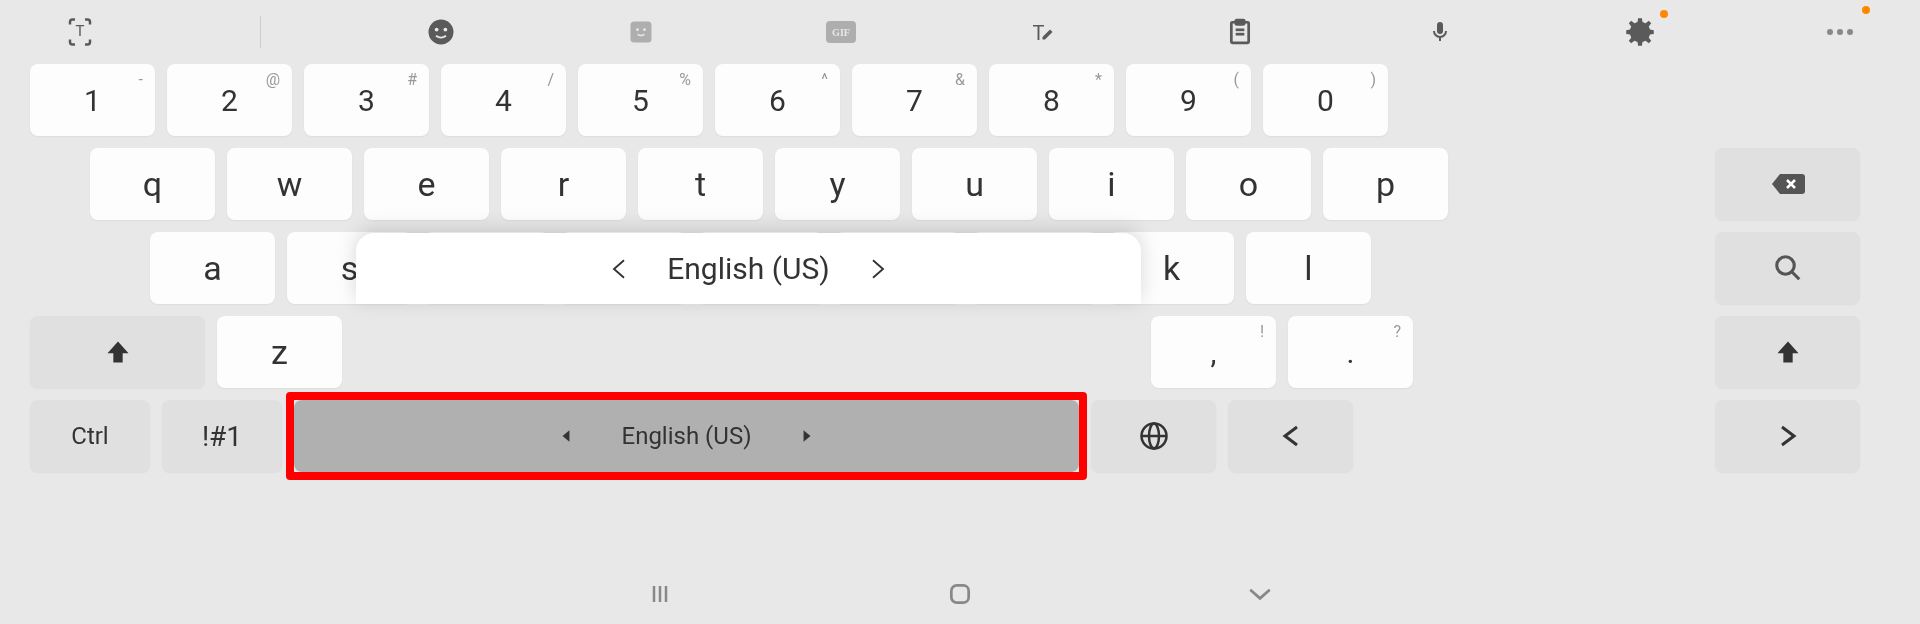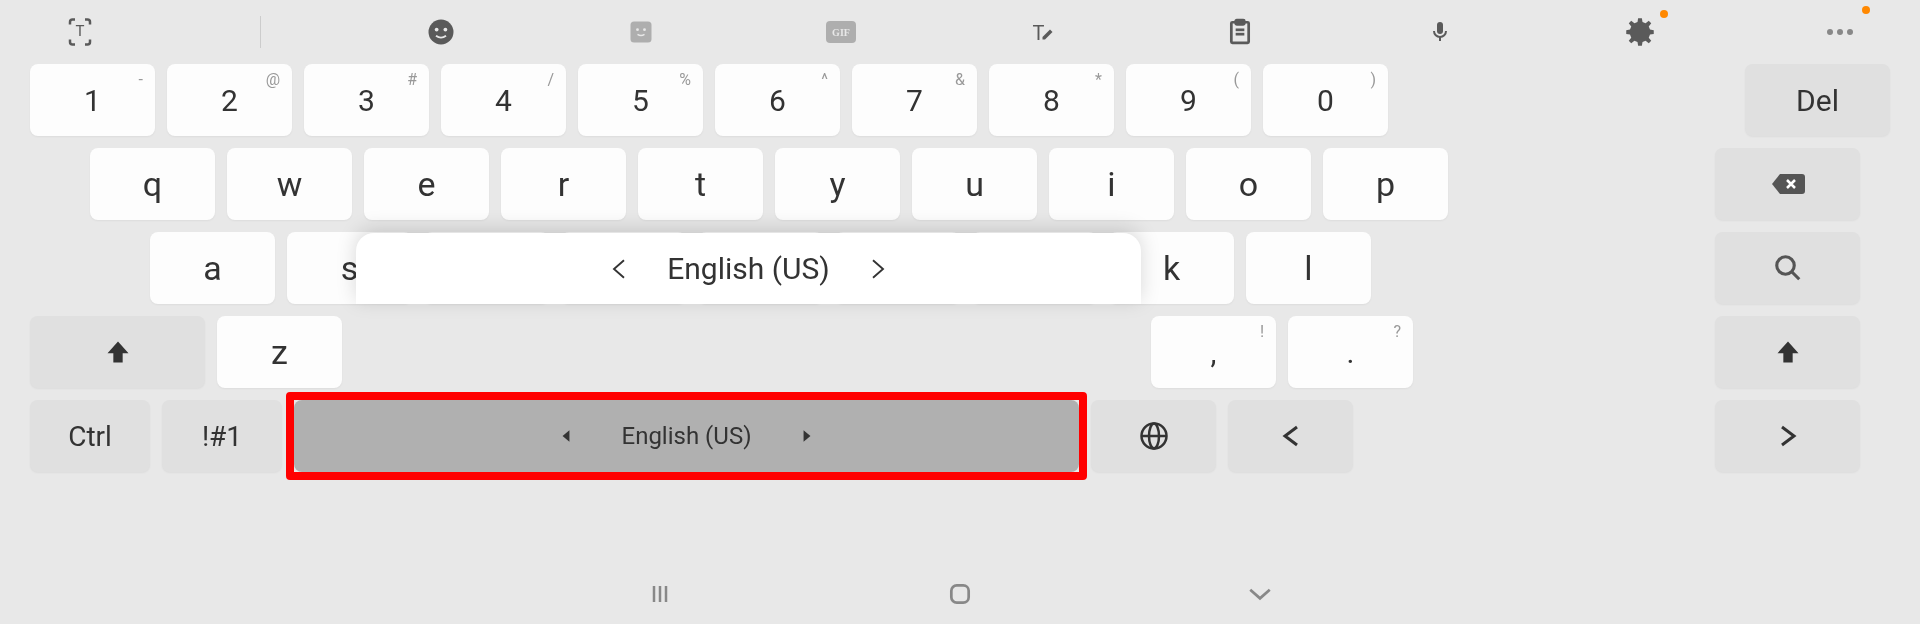--- a/index.html
+++ b/index.html
@@ -30,21 +30,21 @@
     .row3 .key { width: 125px; flex: none; }
     .row3 .search-key { width: 145px; margin-left: auto; }
     .row4 { padding-right: 30px; position: relative; }
     .row4 .shift-key { width: 175px; flex: none; }
     .row4 .key.letter { width: 125px; flex: none; }
     .row4 .key.punct { width: 125px; flex: none; }
     .row4 .shift-right { width: 145px; margin-left: auto; }
     
     .row5 { padding-right: 30px; }
     .row5 .key { height: 72px; }
-    .row5 .ctrl-key { width: 120px; flex: none; font-size: 28px; }
+    .row5 .ctrl-key { width: 120px; flex: none; font-size: 24px; }
     .row5 .sym-key { width: 120px; flex: none; font-size: 28px; }
     .row5 .globe-key { width: 125px; flex: none; }
     .row5 .arrow-key { width: 125px; flex: none; }
     
     .spacebar-wrap { position: relative; width: 785px; height: 72px; }
     .spacebar { background: #b0b0b0; border-radius: 8px; width: 100%; height: 100%; display: flex; align-items: center; justify-content: center; gap: 50px; color: #333; font-size: 24px; cursor: pointer; }
     .highlight-box { position: absolute; border: 8px solid #ff0000; border-radius: 4px; top: -8px; left: -8px; right: -8px; bottom: -8px; pointer-events: none; }
     
     .popup { position: absolute; background: white; border-radius: 18px 18px 0 0; box-shadow: 0 -4px 20px rgba(0,0,0,0.15); padding: 18px 40px; display: flex; align-items: center; justify-content: center; gap: 40px; left: 326px; width: 785px; bottom: 84px; color: #333; font-size: 30px; z-index: 5; }
     
@@ -159,21 +159,20 @@
         <span class="sup">*</span>
       </div>
     <div class="key">
         <span>9</span>
         <span class="sup">(</span>
       </div>
     <div class="key">
         <span>0</span>
         <span class="sup">)</span>
       </div>
-    <div class="key special del-key">Del</div>
   </div>
 
   <div class="row row2">
     <div class="key letter">q</div>
     <div class="key letter">w</div>
     <div class="key letter">e</div>
     <div class="key letter">r</div>
     <div class="key letter">t</div>
     <div class="key letter">y</div>
     <div class="key letter">u</div>

